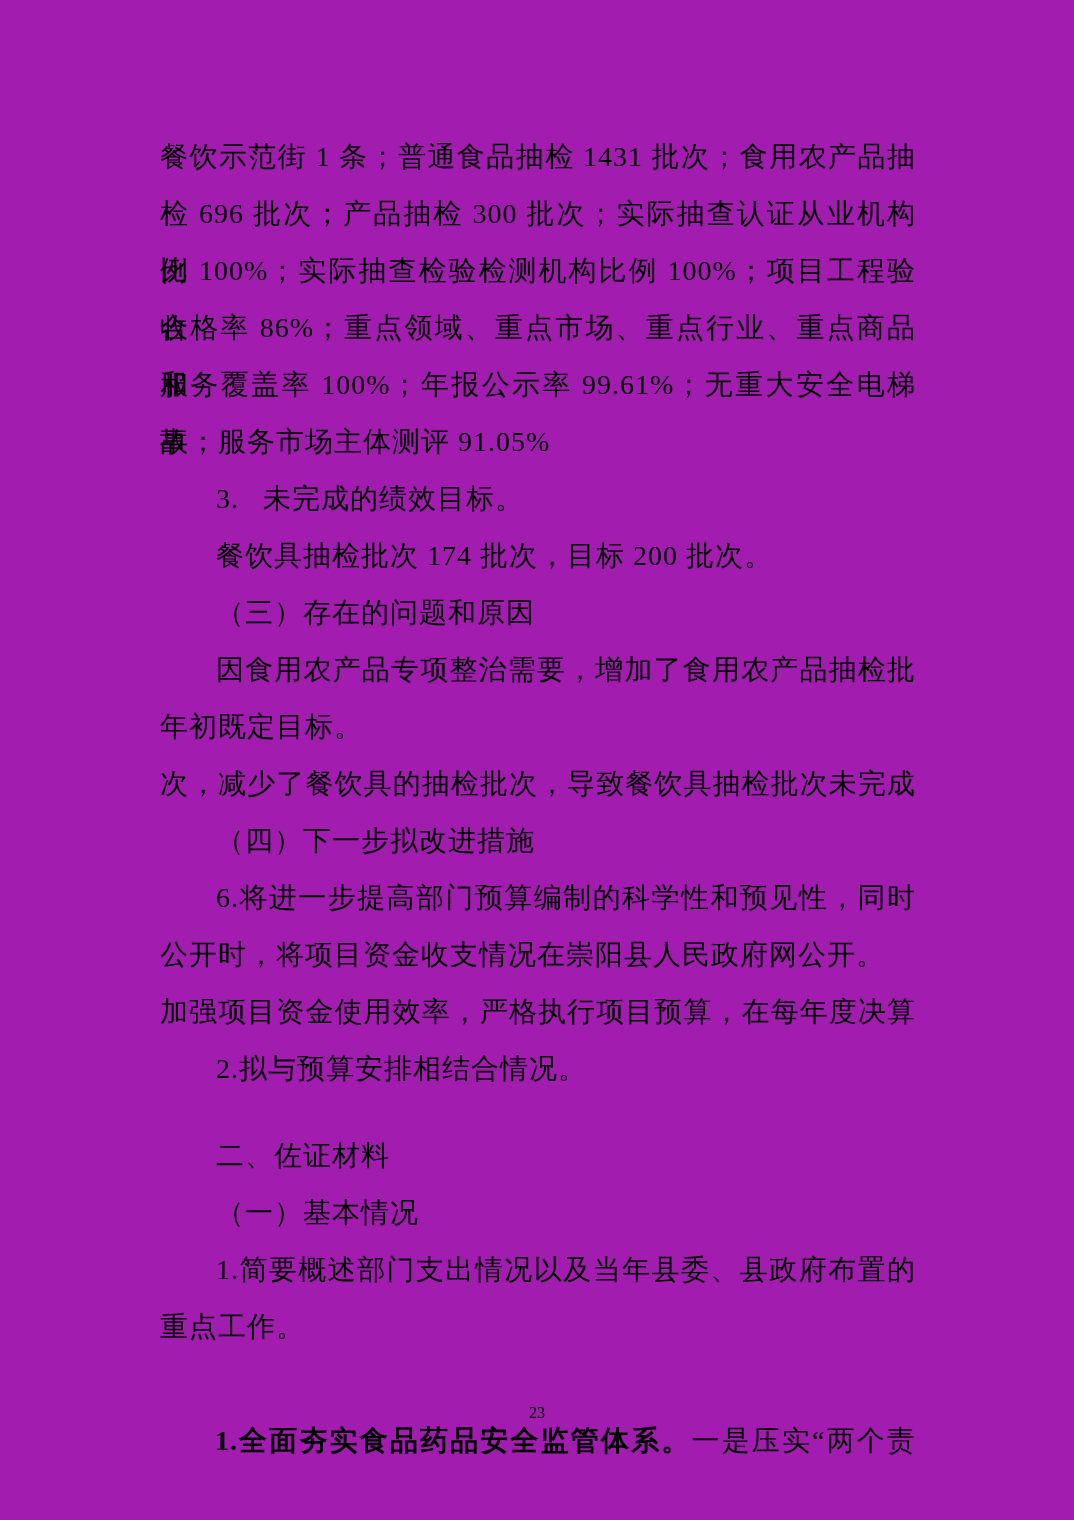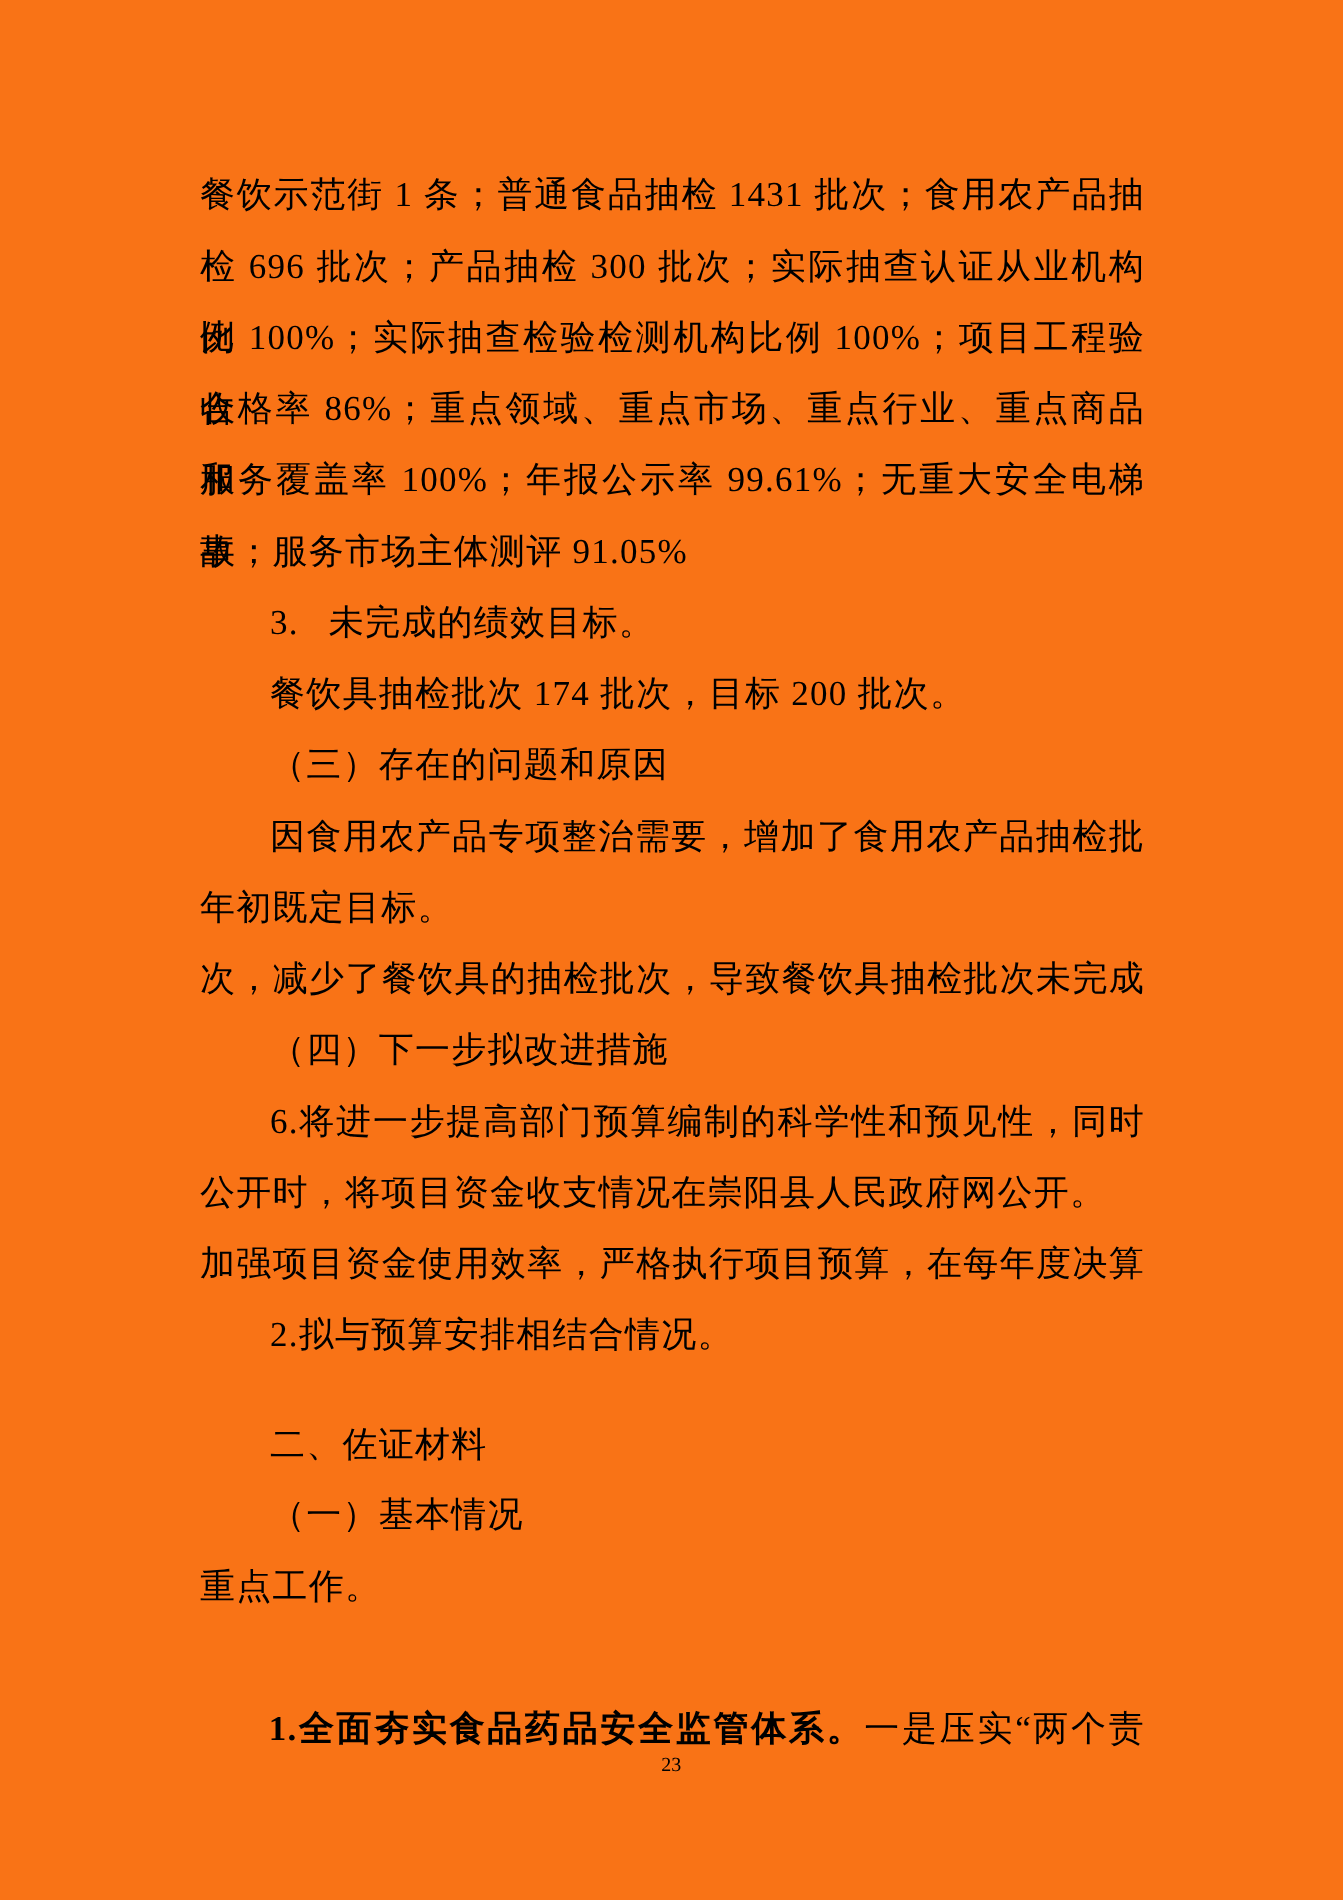--- a/index.html
+++ b/index.html
@@ -4,21 +4,21 @@
 <style>
   html, body {
     margin: 0;
     padding: 0;
     background: #888;
   }
   .page {
     position: relative;
     width: 1074px;
     height: 1520px;
-    background: #f97316;
+    background: #a21caf;
     color: #000000;
     font-family: "Liberation Serif", "DejaVu Serif", serif;
     overflow: hidden;
   }
   .textblock {
     position: absolute;
     left: 160px;
     top: 128px;
     width: 756px;
   }
@@ -74,20 +74,21 @@
     <div class="line indent fill">因食用农产品专项整治需要，增加了食用农产品抽检批</div>
     <div class="line">年初既定目标。</div>
     <div class="line fill">次，减少了餐饮具的抽检批次，导致餐饮具抽检批次未完成</div>
     <div class="line indent">（四）下一步拟改进措施</div>
     <div class="line indent fill">6.将进一步提高部门预算编制的科学性和预见性，同时</div>
     <div class="line">公开时，将项目资金收支情况在崇阳县人民政府网公开。</div>
     <div class="line fill">加强项目资金使用效率，严格执行项目预算，在每年度决算</div>
     <div class="line indent">2.拟与预算安排相结合情况。</div>
     <div class="line indent heading">二、佐证材料</div>
     <div class="line indent">（一）基本情况</div>
+    <div class="line indent fill">1.简要概述部门支出情况以及当年县委、县政府布置的</div>
     <div class="line">重点工作。</div>
     <div class="line indent fill">
       <span class="bold-run">1.全面夯实食品药品安全监管体系。</span><span>一是压实“两个责</span>
     </div>
   </div>
 
   <div class="footer">23</div>
 </div>
 
 </body></html>

